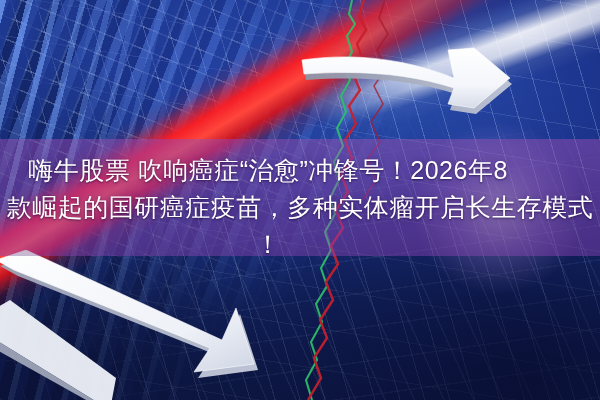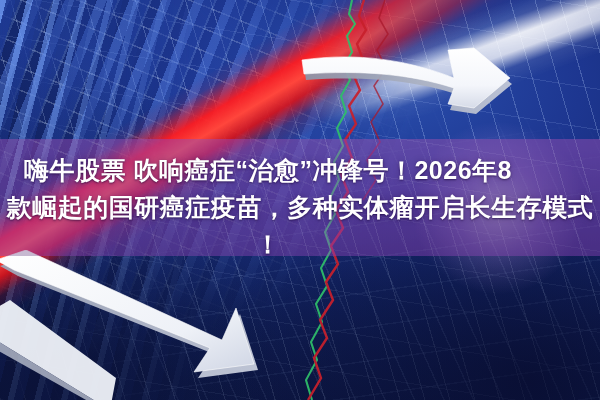--- a/index.html
+++ b/index.html
@@ -148,21 +148,21 @@
 
   
   #headline {
     position: absolute;
     left: 0;
     top: 152px;
     width: 536px;
     text-align: center;
     color: #ffffff;
     font-size: 25px;
-    font-weight: bold;
+    font-weight: normal;
     line-height: 37px;
     letter-spacing: 0.5px;
     white-space: nowrap;
     text-shadow:
       0 1px 2px rgba(20,0,50,0.55),
       0 0 6px rgba(40,0,70,0.35);
     z-index: 6;
   }
   .hl-line {
     display: block;

